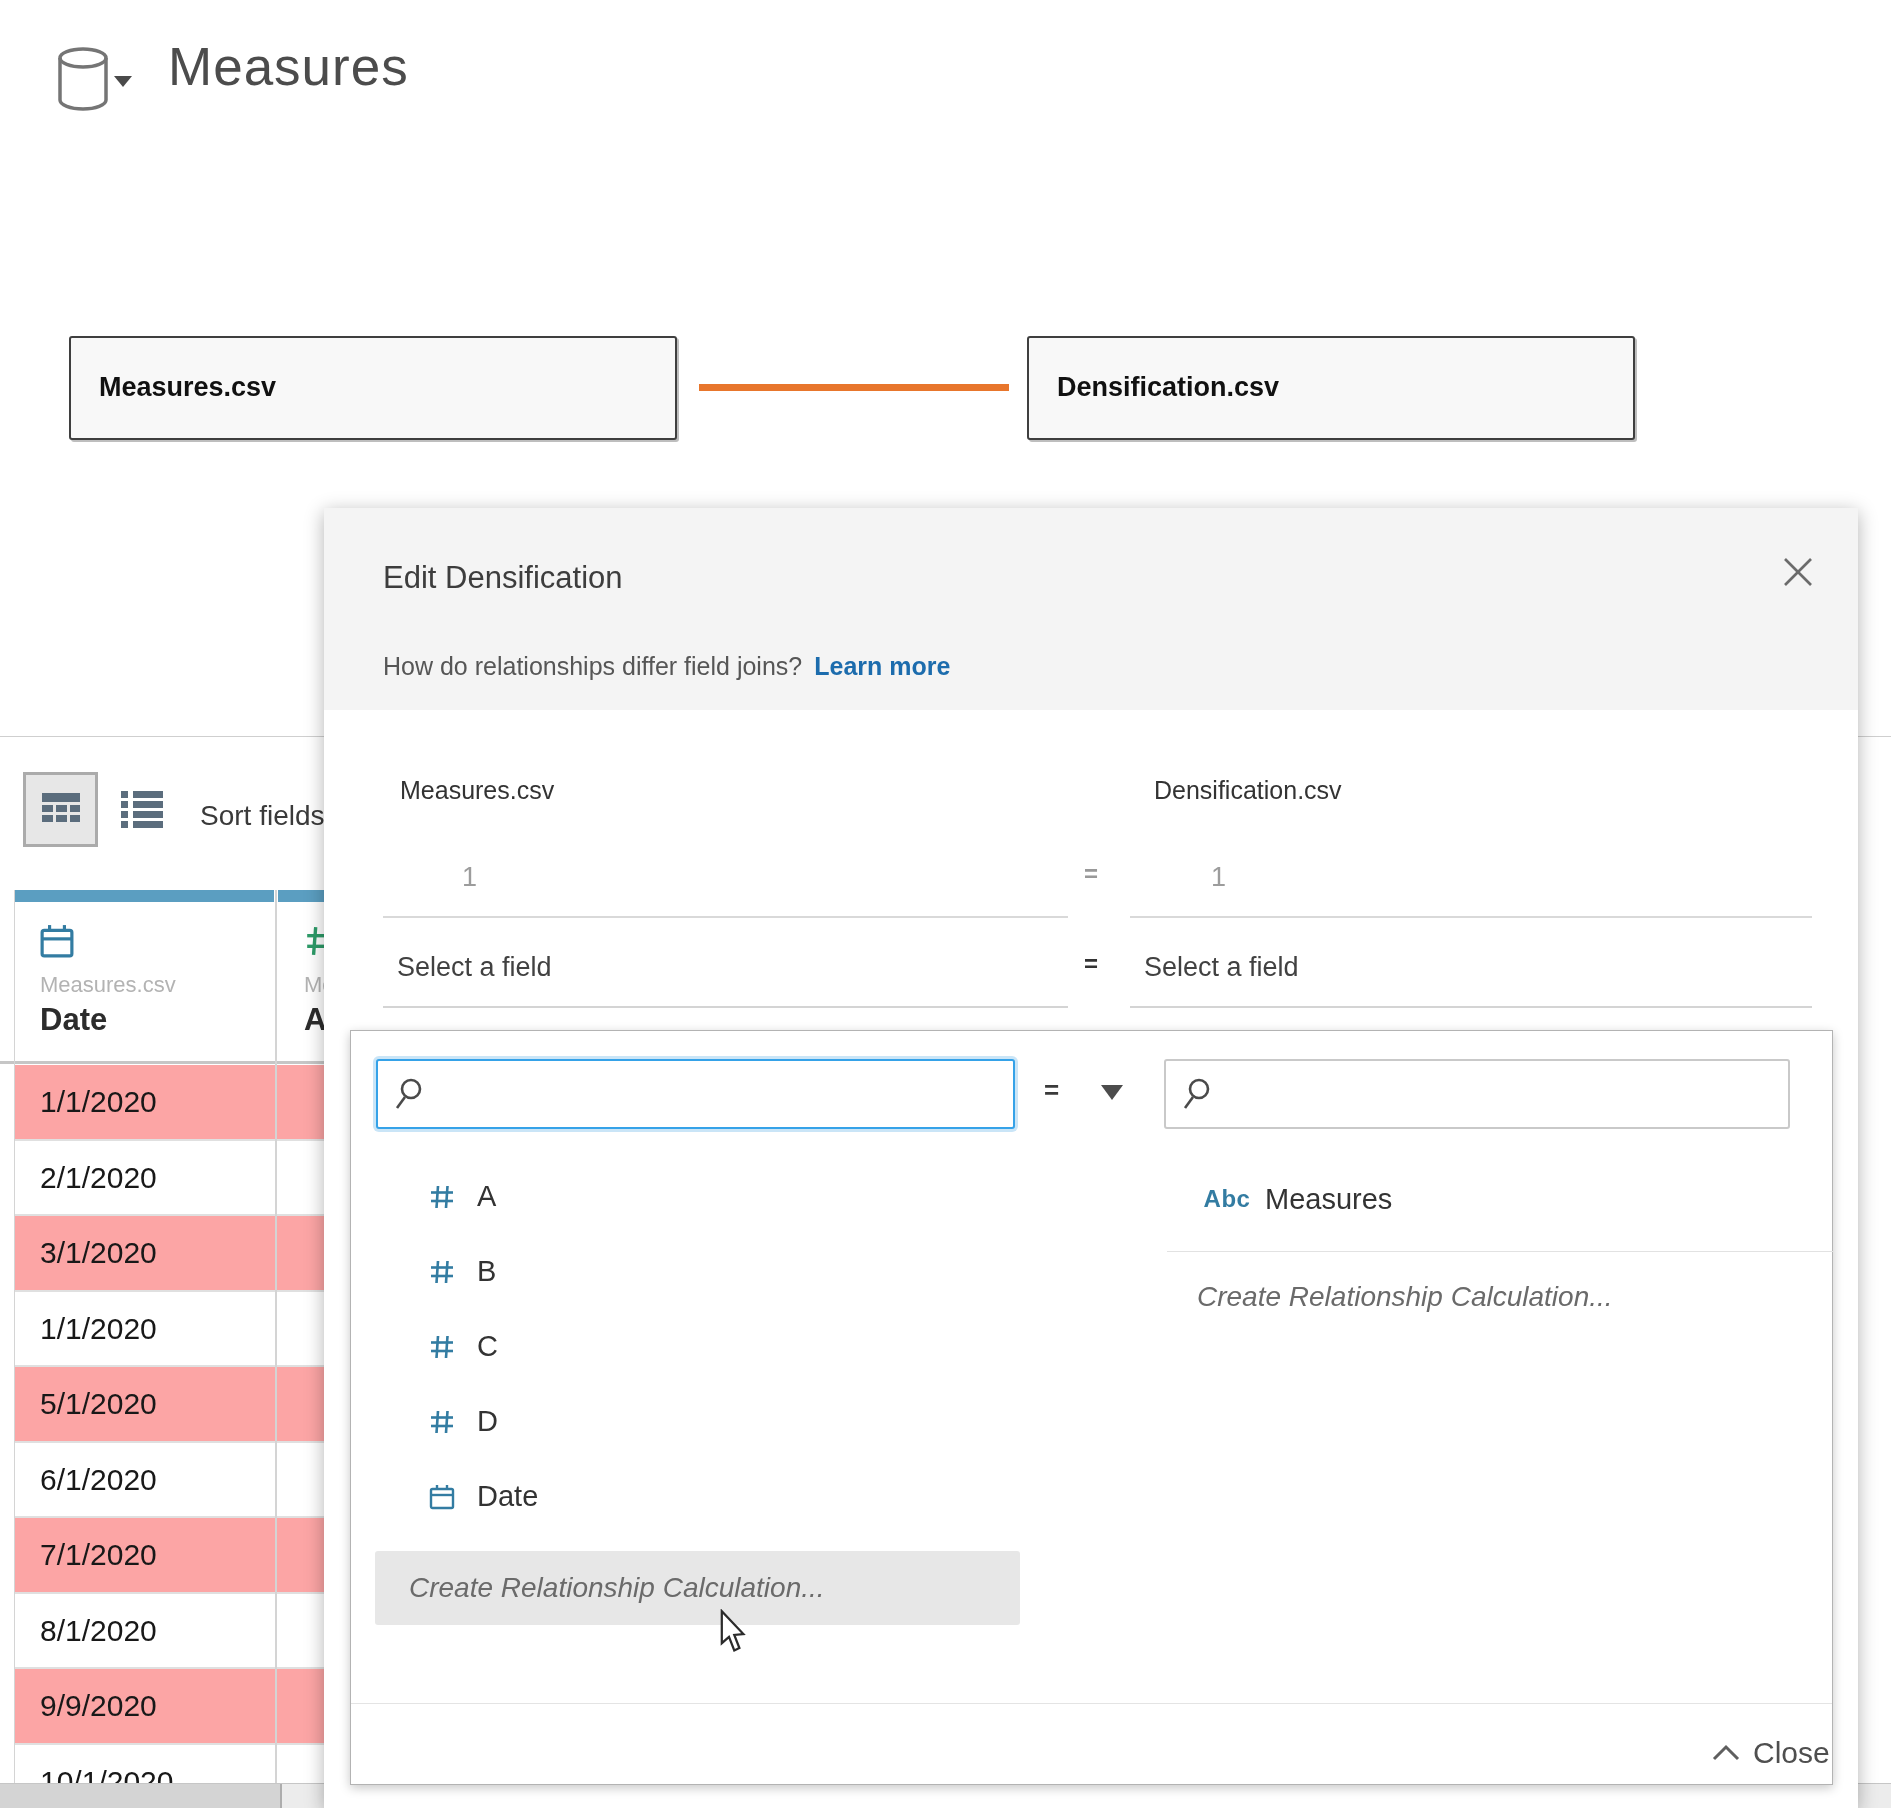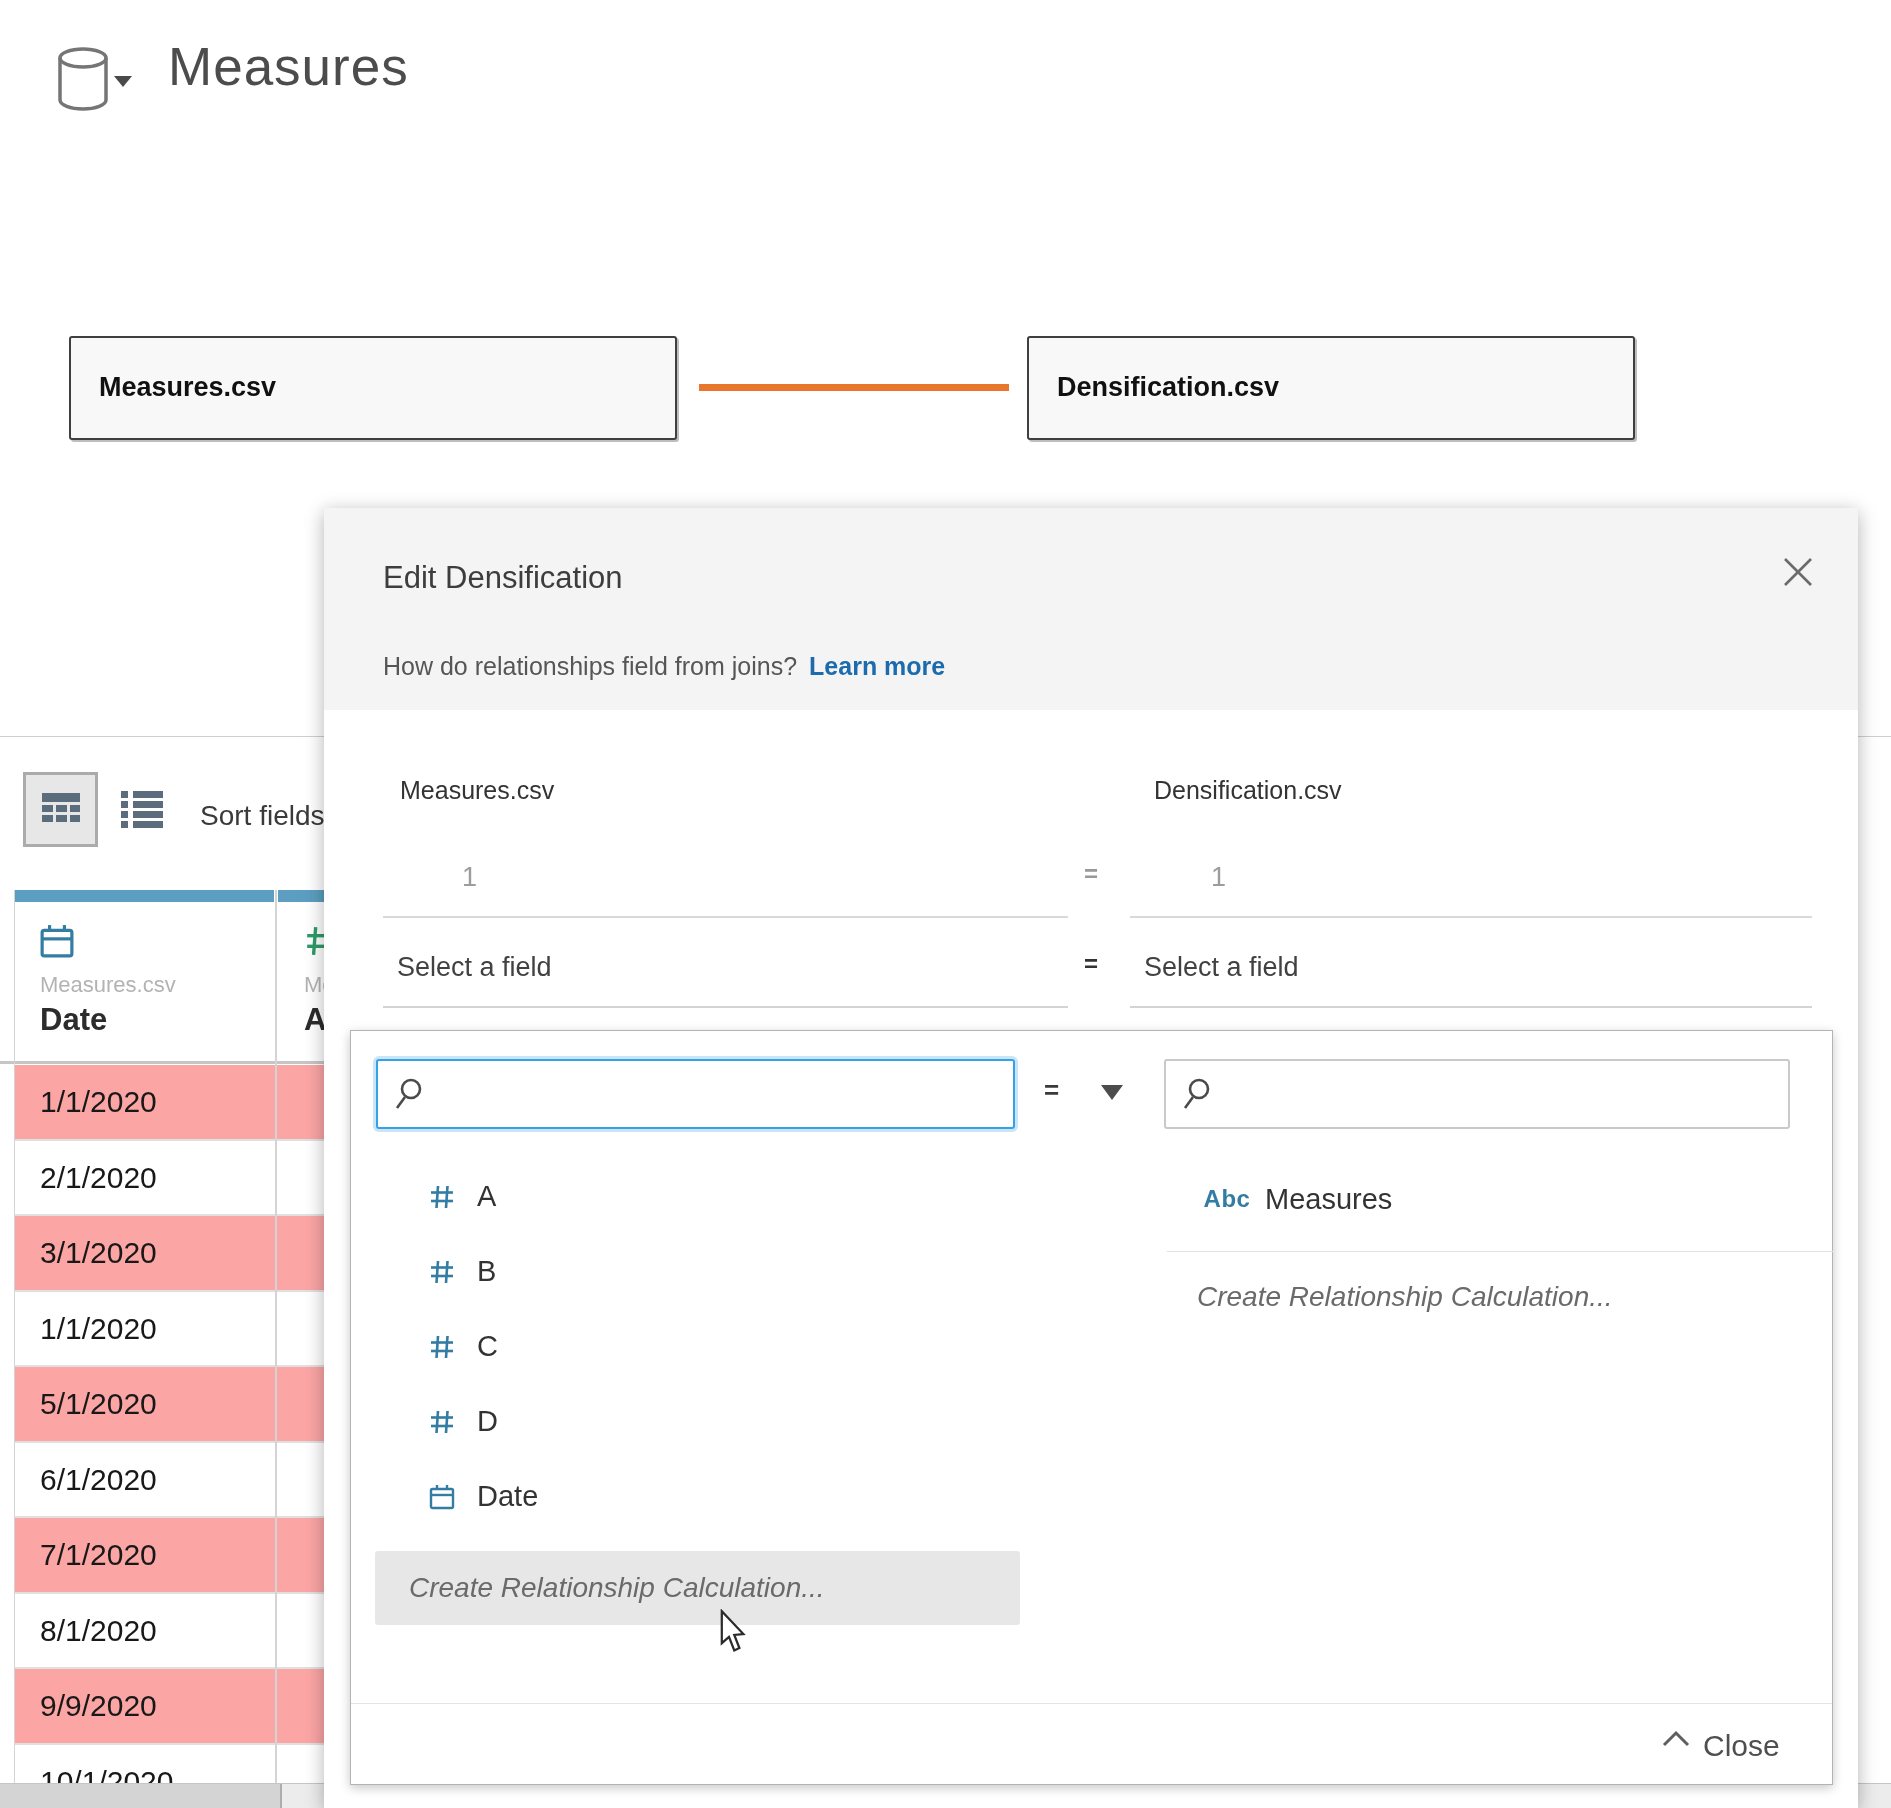--- a/index.html
+++ b/index.html
@@ -103,21 +103,21 @@
   #right-fields .field-item{height:44px;}
   #right-fields .field-icon{width:52px;margin-left:14px;}
   .abc-glyph{font-size:24px;font-weight:600;color:var(--dimension-icon-blue,#337ca2);letter-spacing:.5px;}
   #right-fields .field-label{margin-left:12px;}
 
   .right-divider{position:absolute;left:816px;top:220px;width:667px;height:1px;background:#e2e2e2;}
   .create-calc-left{position:absolute;left:24px;top:520px;width:645px;height:74px;background:#e7e7e7;border-radius:3px;cursor:pointer;}
   .create-calc-left span{display:block;line-height:74px;padding-left:34px;font-style:italic;font-size:28px;color:#6a6a6a;white-space:nowrap;}
   .create-calc-right{position:absolute;left:846px;top:240px;font-style:italic;font-size:28px;color:#6a6a6a;line-height:52px;cursor:pointer;white-space:nowrap;}
   .panel-bottom-divider{position:absolute;left:0;top:672px;width:1481px;height:1px;background:#e4e4e4;}
-  .close-row{position:absolute;left:1310px;top:698px;height:48px;display:flex;align-items:flex-start;cursor:pointer;}
+  .close-row{position:absolute;left:1360px;top:698px;height:48px;display:flex;align-items:center;cursor:pointer;}
   .close-chevron{width:30px;height:20px;color:#5f5f5f;margin-right:12px;}
   .close-text{font-size:30px;color:#4f4f4f;}
 
   .cursor{position:absolute;left:366px;top:578px;width:32px;height:46px;z-index:60;}
 </style>
 </head>
 <body>
 
 <svg class="abs ds-icon" viewBox="0 0 52 66" fill="none" stroke="currentColor" stroke-width="3.5">
   <path d="M3 12 V54 a23 9 0 0 0 46 0 V12"></path>
@@ -226,21 +226,21 @@
 <div class="abs hscroll-thumb"></div>
 
 <div class="abs dialog">
   <div class="dlg-head"></div>
   <div class="dlg-title">Edit Densification</div>
   <svg class="dlg-close" viewBox="0 0 36 36" stroke="currentColor" stroke-width="2.6">
     <line x1="5" y1="5" x2="31" y2="31"></line>
       <line x1="31" y1="5" x2="5" y2="31"></line>
   </svg>
   <div class="dlg-sub">
-    <span>How do relationships field from joins?</span><span class="learn-more">Learn more</span>
+    <span>How do relationships differ field joins?</span><span class="learn-more">Learn more</span>
   </div>
 
   <div class="tbl-label lft">Measures.csv</div>
   <div class="tbl-label rgt">Densification.csv</div>
 
   <div class="fieldbox fb-l1">
     <span class="fb-text ph-num">1</span>
   </div>
   <span class="eq eq-1">=</span>
   <div class="fieldbox fb-r1">

